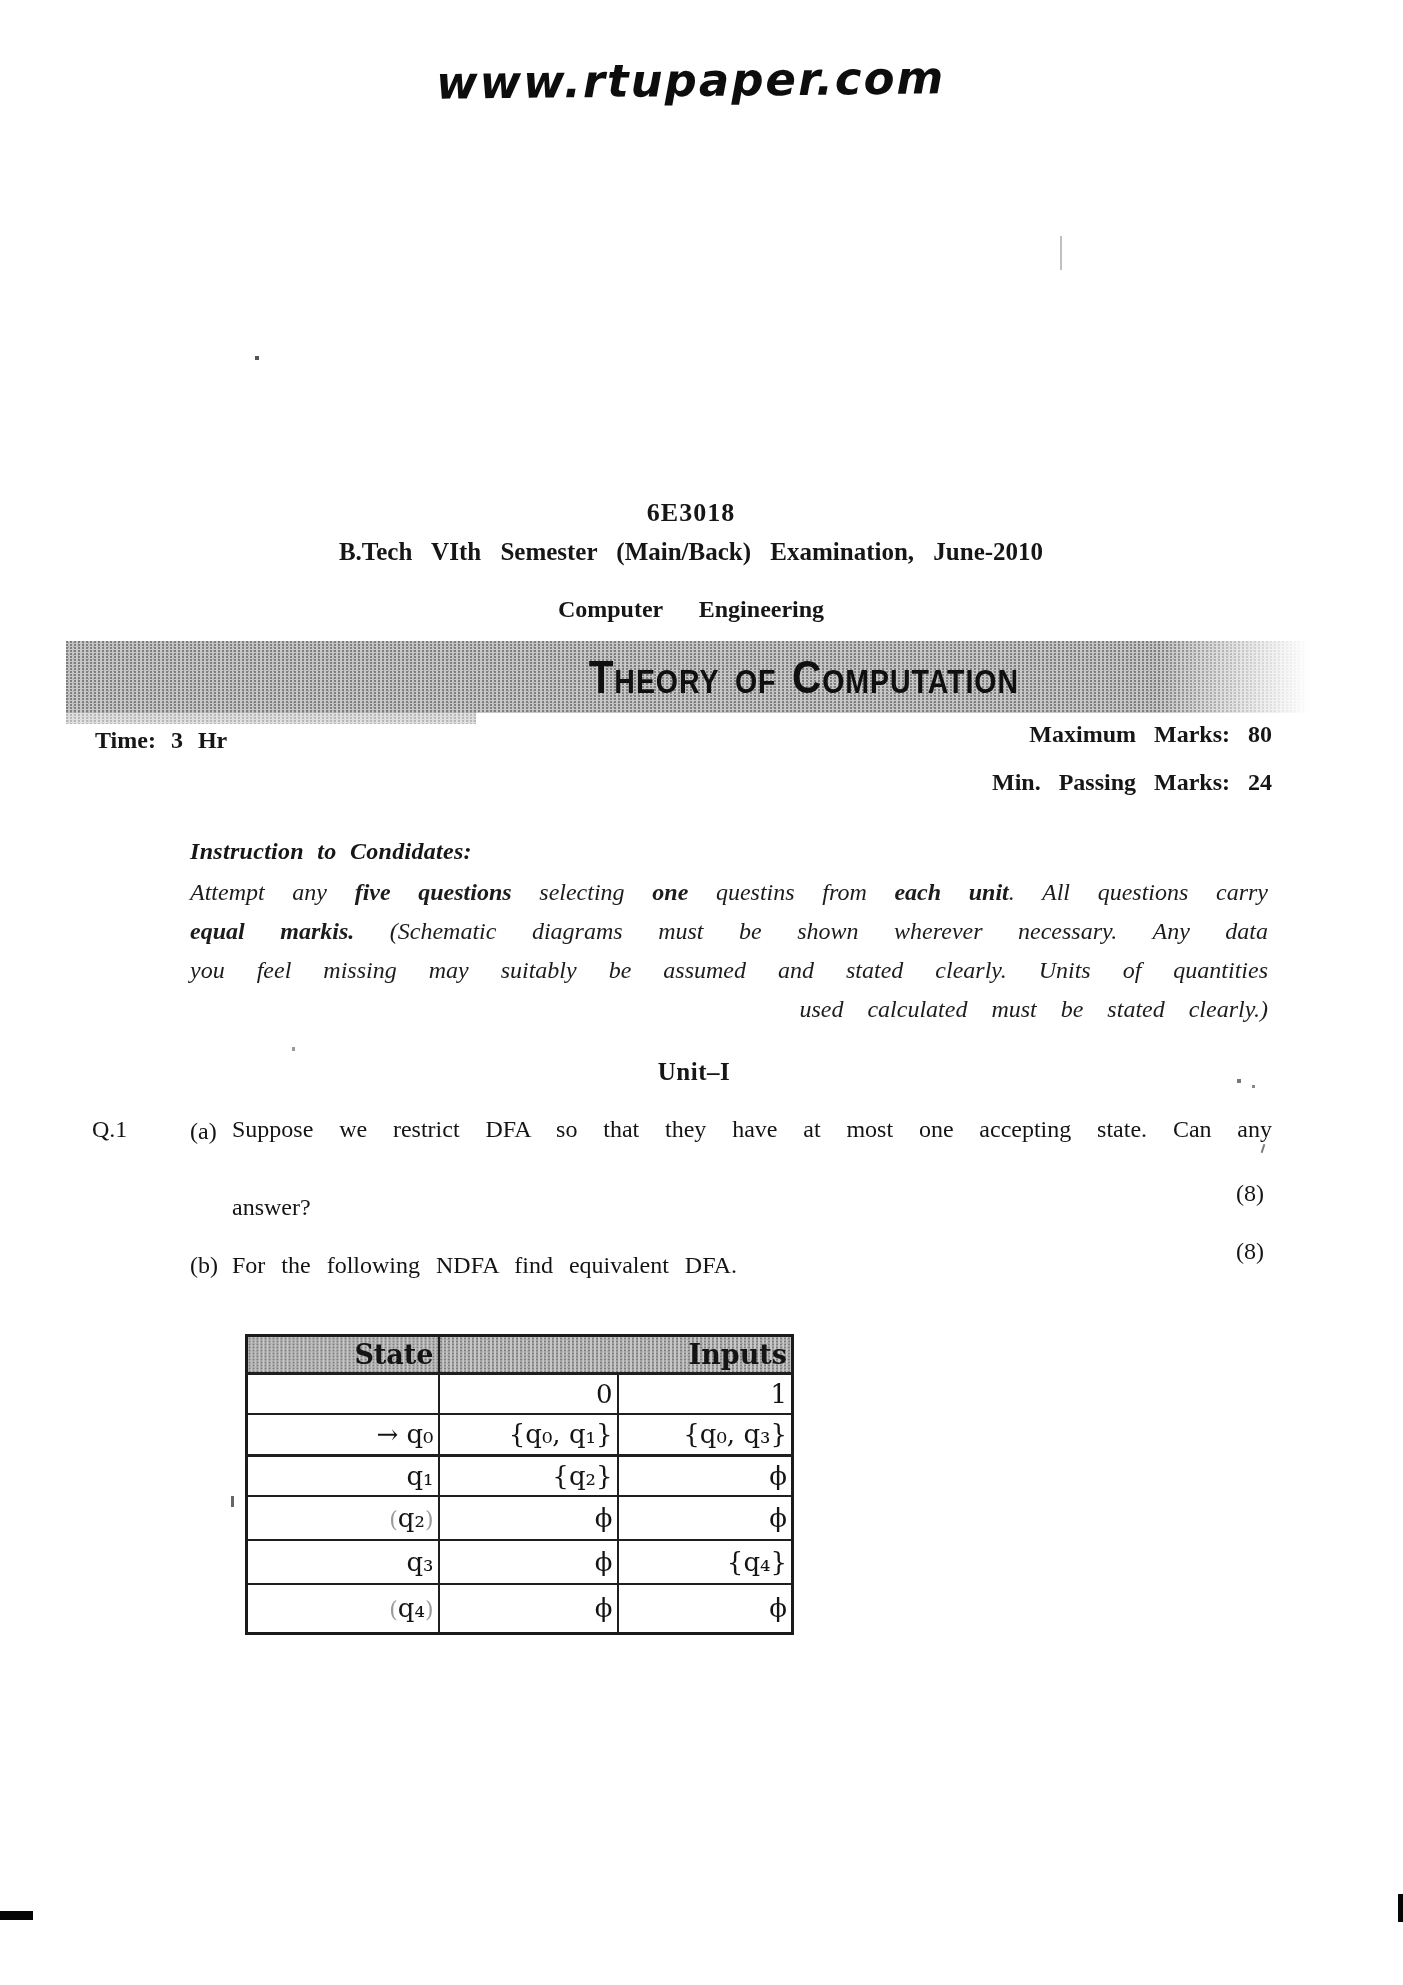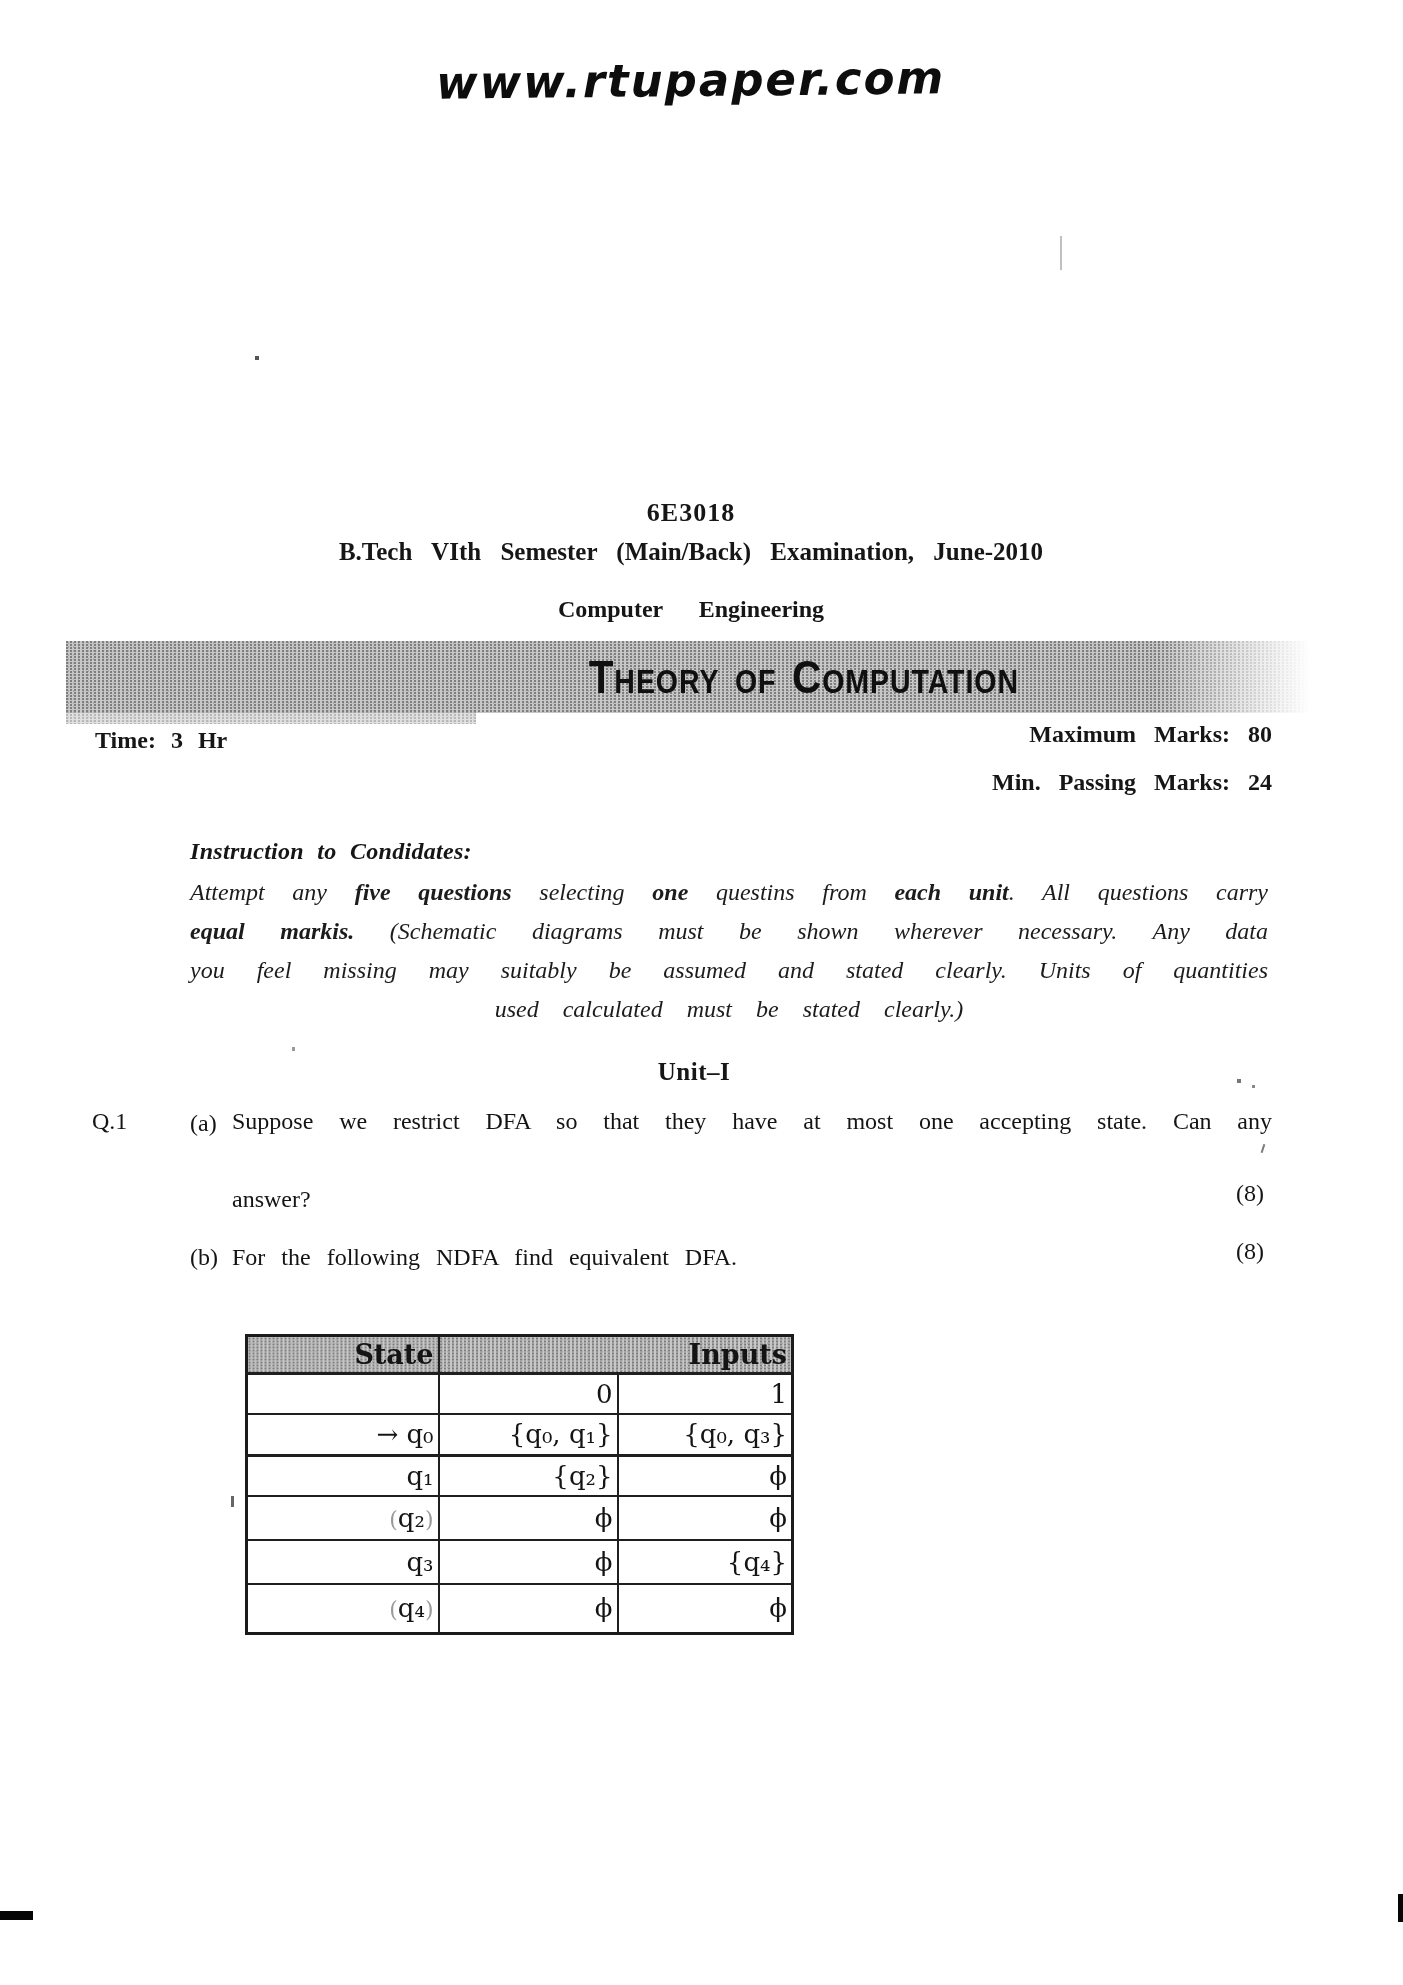--- a/index.html
+++ b/index.html
@@ -68,29 +68,29 @@
   .instr-heading{
     left:190px;top:838px;font-size:24px;font-weight:bold;font-style:italic;
     word-spacing:7px;letter-spacing:0.3px;
   }
   .instr-par{left:190px;width:1078px;font-size:24px;font-style:italic;line-height:39px;
     word-spacing:6px;color:#1c1c1c;}
   .jline{text-align:justify;text-align-last:justify;}
   .instr-l1{top:873px;}
   .instr-l2{top:912px;}
   .instr-l3{top:951px;}
-  .instr-l4{top:990px;text-align:center;word-spacing:18px;}
+  .instr-l4{top:990px;text-align:right;word-spacing:18px;}
   .bi{font-weight:bold;}
 
   
   .unit-heading{left:0;width:1388px;top:1058px;text-align:center;
     font-size:25px;font-weight:bold;letter-spacing:0.5px;}
 
   
-  .q-text{font-size:24px;word-spacing:5px;color:#141414;}
+  .q-text{font-size:24px;word-spacing:5px;color:#141414;margin-top:8px;}
   .q-no{left:92px;top:1108px;}
   .qa-label{left:190px;top:1110px;}
   .qa-line{left:232px;width:1040px;}
   .qa-l1{top:1108px;}
   .qa-l2{top:1147px;}
   .qa-l3{top:1186px;text-align:left;text-align-last:left;}
   .lang-L{font-style:italic;}
   .marks{left:1236px;font-size:24px;}
   .qa-marks{top:1180px;}
   .qb-marks{top:1238px;}

